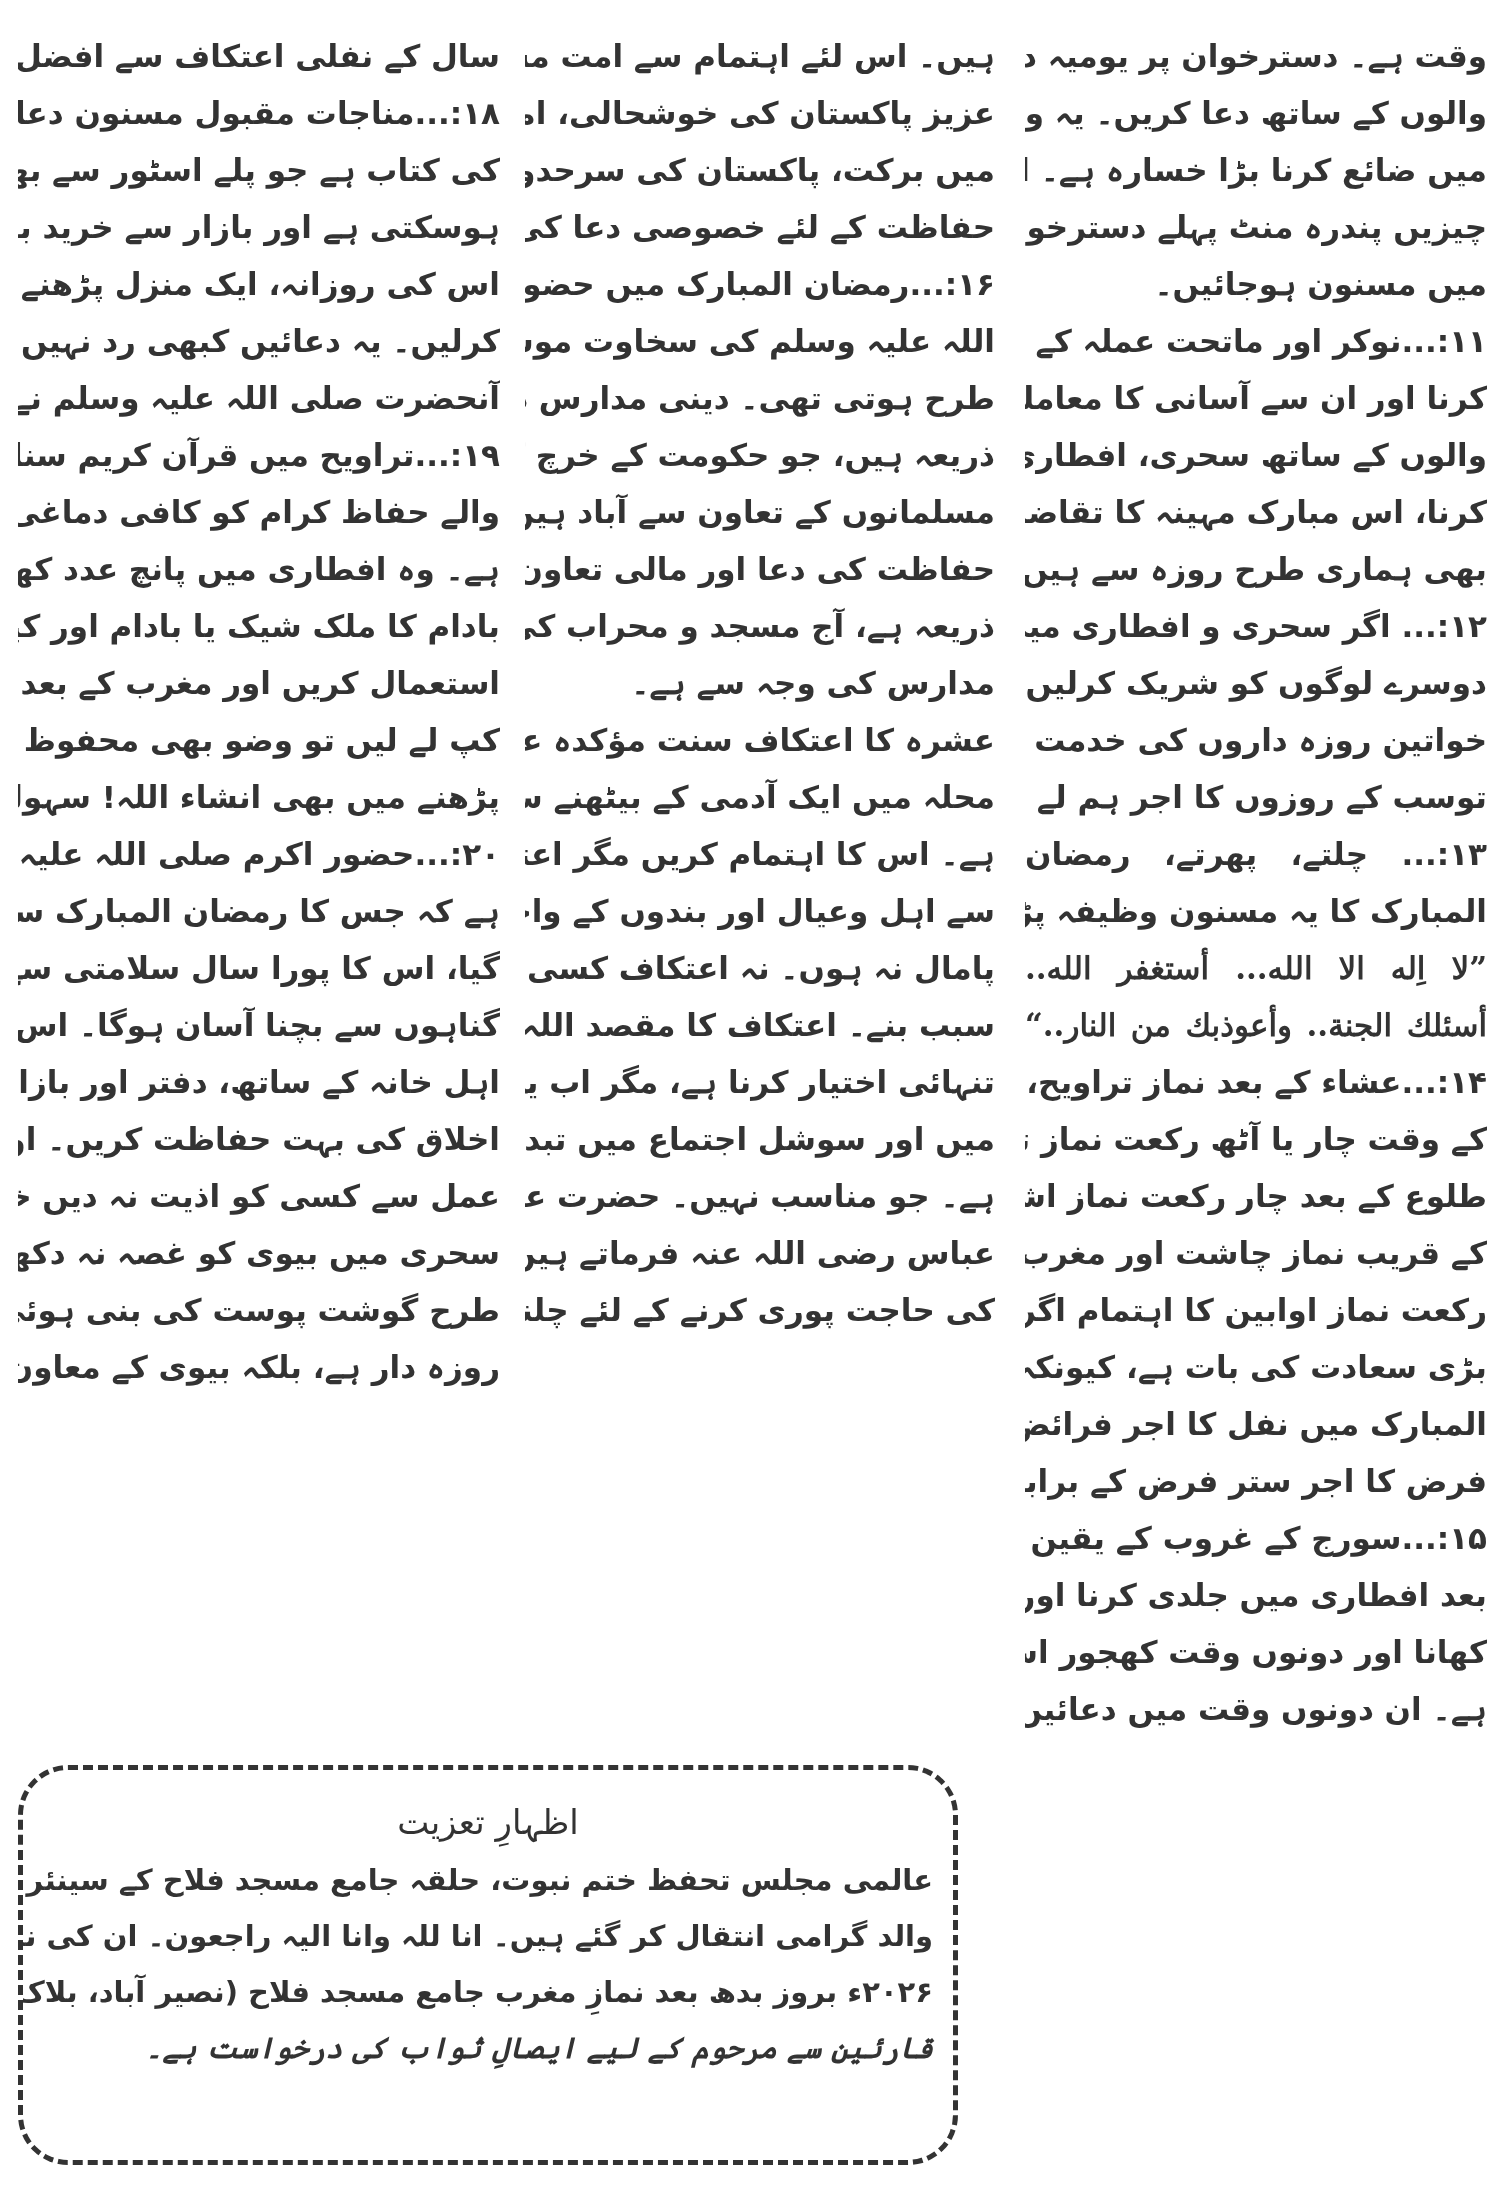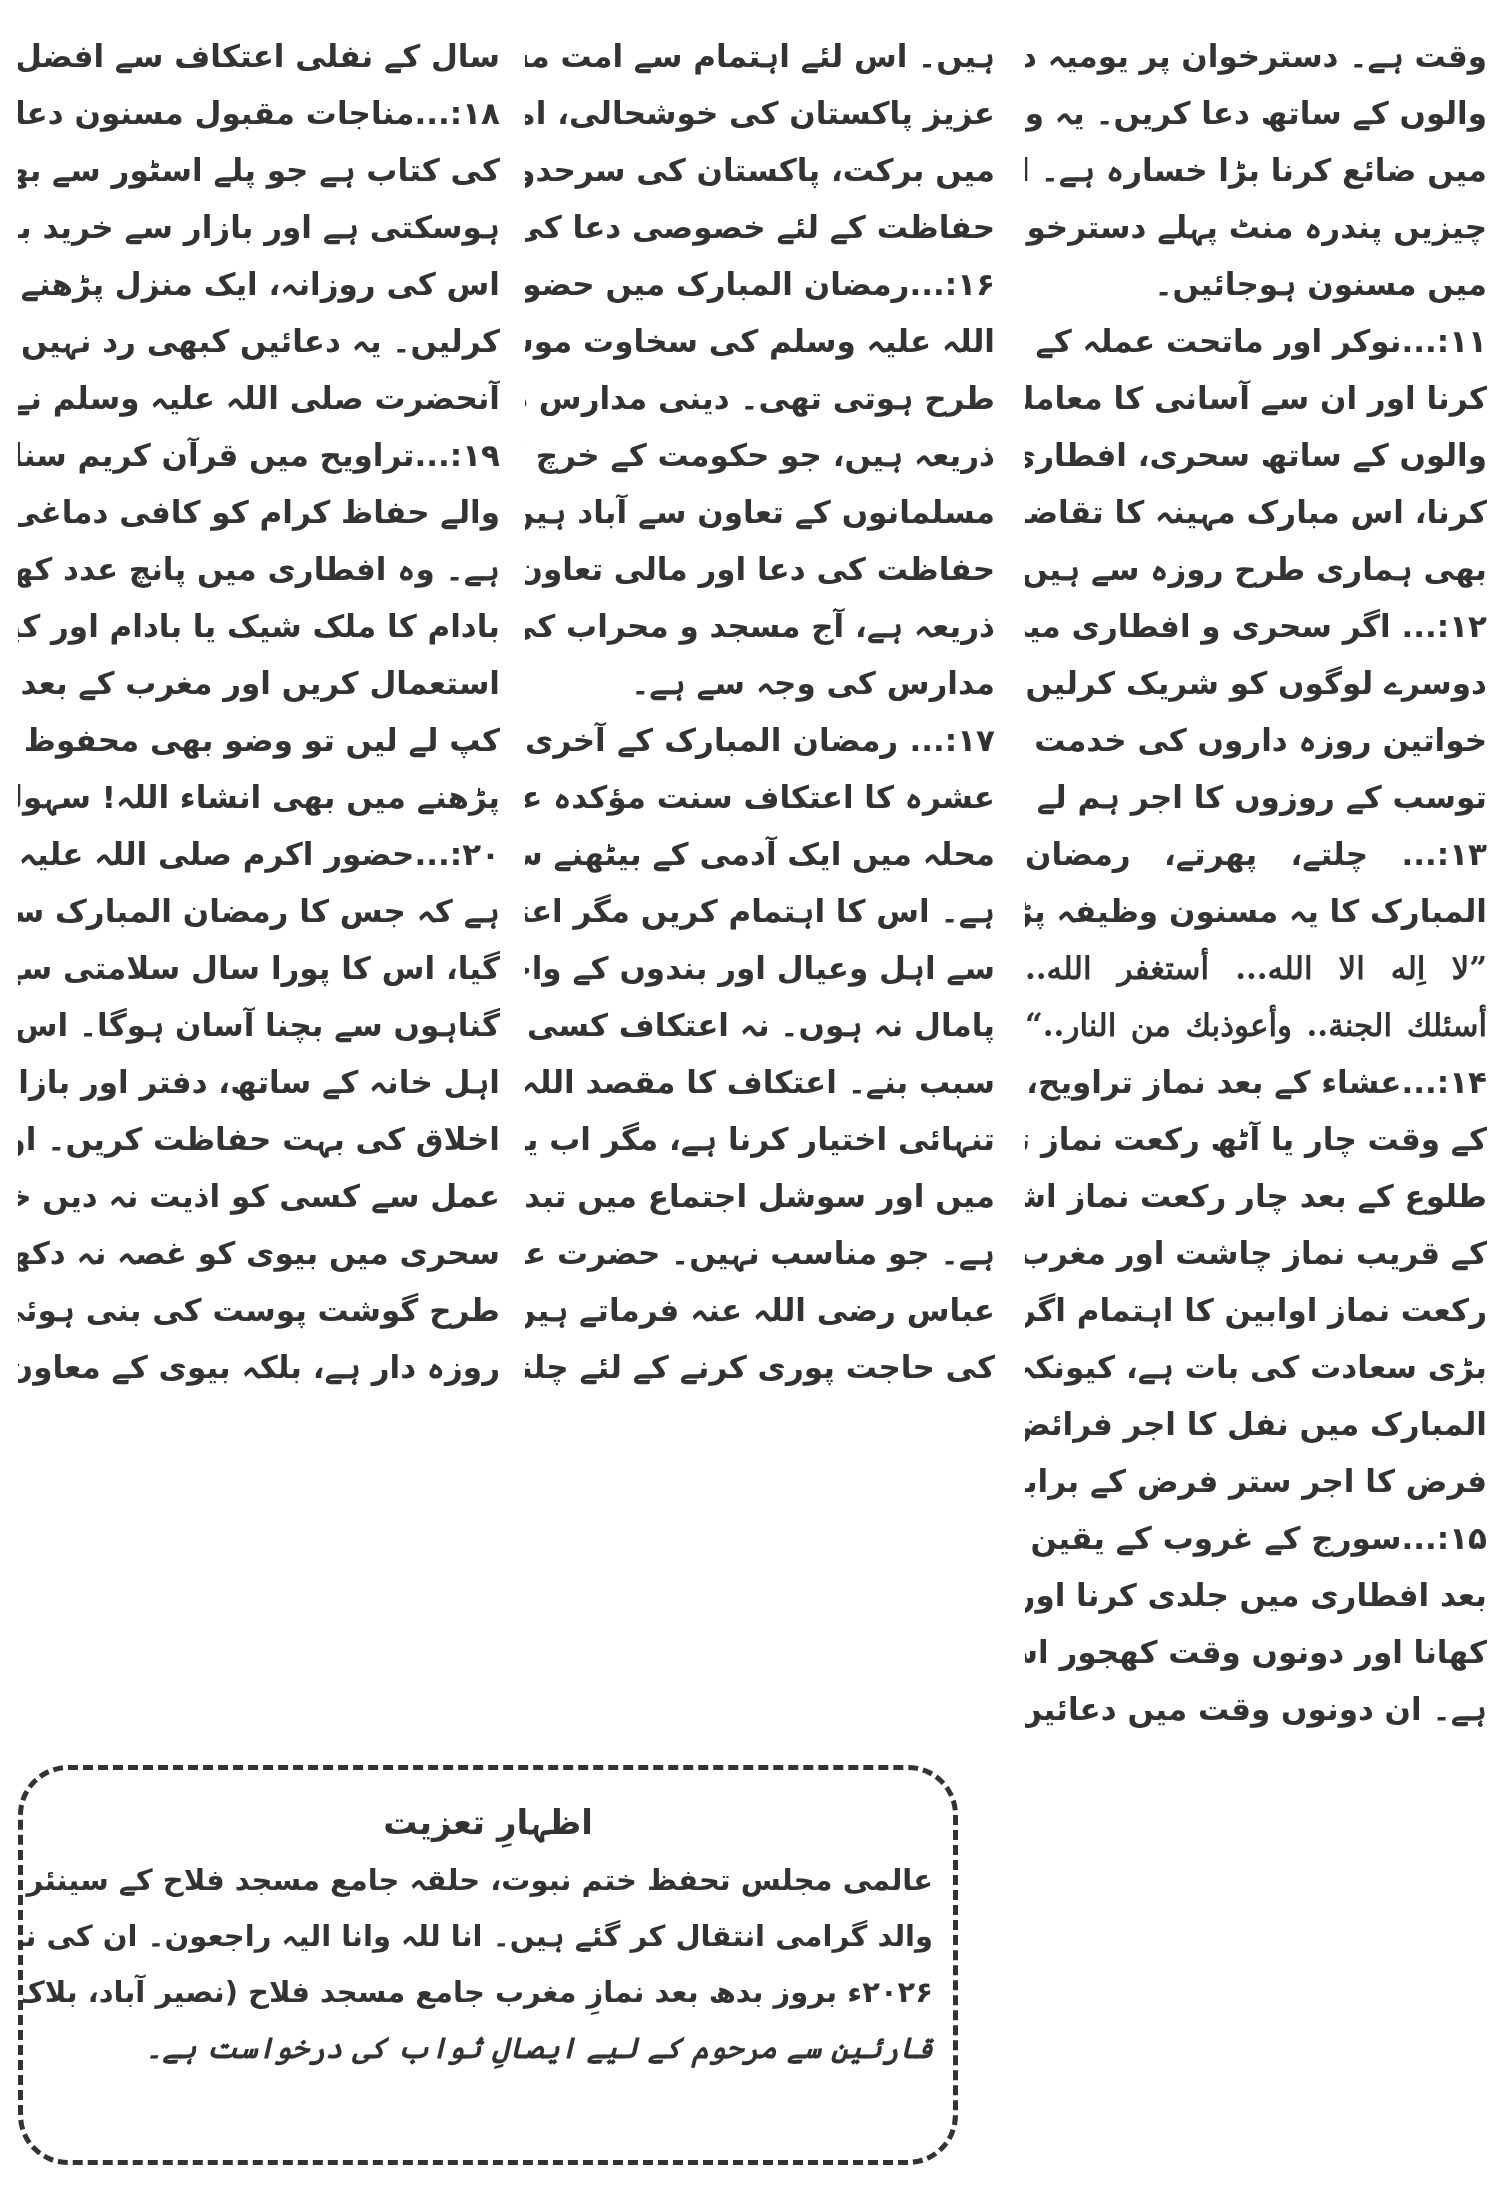--- a/index.html
+++ b/index.html
@@ -9,21 +9,21 @@
   .col { position: absolute; direction: rtl; text-align: justify; }
   .col-right { left: 1025px; top: 28px; width: 462px; height: 2160px; }
   .col-middle { left: 525px; top: 28px; width: 470px; height: 1720px; }
   .col-left { left: 18px; top: 28px; width: 482px; height: 1720px; }
   .line { display: block; font-size: 31px; line-height: 57px; height: 57px; white-space: nowrap;
           text-align-last: justify; overflow: hidden; font-weight: bold; }
   .line.last { text-align-last: right; }
   .line.arabic { font-family: "DejaVu Serif", serif; }
   .box { position: absolute; left: 18px; top: 1765px; width: 940px; height: 400px;
          border: 5px dashed #333333; border-radius: 50px; box-sizing: border-box; direction: rtl; }
-  .box-title { text-align: center; font-size: 34px; font-weight: bold; margin-top: 22px; height: 60px; line-height: 60px; }
+  .box-title { text-align: center; font-size: 34px; font-weight: normal; margin-top: 22px; height: 60px; line-height: 60px; }
   .box-line { display: block; font-size: 29px; line-height: 56px; height: 56px; padding: 0 20px;
               white-space: nowrap; text-align-last: justify; text-align: justify; overflow: hidden; font-weight: bold; }
   .box-line.last { text-align-last: right; font-style: italic; }
 </style>
 </head>
 <body>
 
 <div class="page">
 
   <div class="col col-right" id="col-right">
@@ -64,21 +64,20 @@
       <span class="line">میں برکت، پاکستان کی سرحدوں کی دشمنوں سے</span>
       <span class="line last">حفاظت کے لئے خصوصی دعا کی جائے۔</span>
       <span class="line">۱۶:...رمضان المبارک میں حضور صلی</span>
       <span class="line">اللہ علیہ وسلم کی سخاوت موسلا دھار بارش کی</span>
       <span class="line">طرح ہوتی تھی۔ دینی مدارس دینی علوم کی بقا کا</span>
       <span class="line">ذریعہ ہیں، جو حکومت کے خرچ کے بغیر</span>
       <span class="line">مسلمانوں کے تعاون سے آباد ہیں، ان کی</span>
       <span class="line">حفاظت کی دعا اور مالی تعاون دین کی بقا کا</span>
       <span class="line">ذریعہ ہے، آج مسجد و محراب کی رونق دینی</span>
       <span class="line last">مدارس کی وجہ سے ہے۔</span>
-      <span class="line">۱۷:... رمضان المبارک کے آخری</span>
       <span class="line last">عشرہ کا اعتکاف سنت مؤکدہ علی الکفایہ ہے۔</span>
       <span class="line">محلہ میں ایک آدمی کے بیٹھنے سے ادا ہو جاتا</span>
       <span class="line">ہے۔ اس کا اہتمام کریں مگر اعتکاف کی وجہ</span>
       <span class="line">سے اہل وعیال اور بندوں کے واجب حقوق</span>
       <span class="line">پامال نہ ہوں۔ نہ اعتکاف کسی کی اذیت کا</span>
       <span class="line">سبب بنے۔ اعتکاف کا مقصد اللہ کے لئے</span>
       <span class="line">تنہائی اختیار کرنا ہے، مگر اب یہ خلوت، جلوت</span>
       <span class="line">میں اور سوشل اجتماع میں تبدیل ہونے لگی</span>
       <span class="line">ہے۔ جو مناسب نہیں۔ حضرت عبداللہ بن</span>
       <span class="line">عباس رضی اللہ عنہ فرماتے ہیں کہ کسی مسلمان</span>

